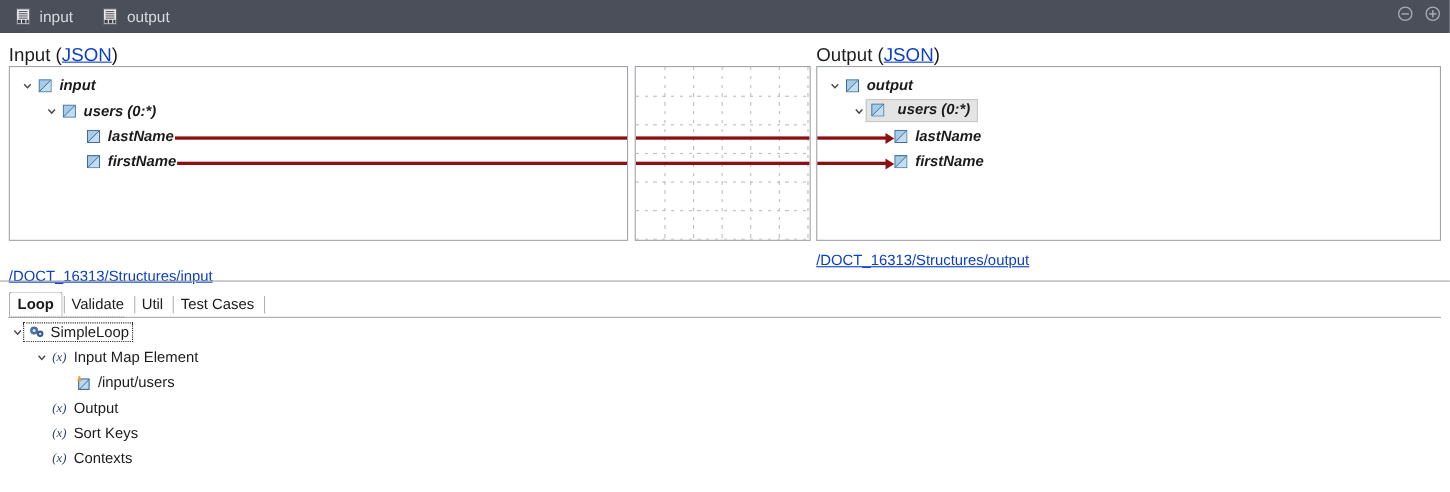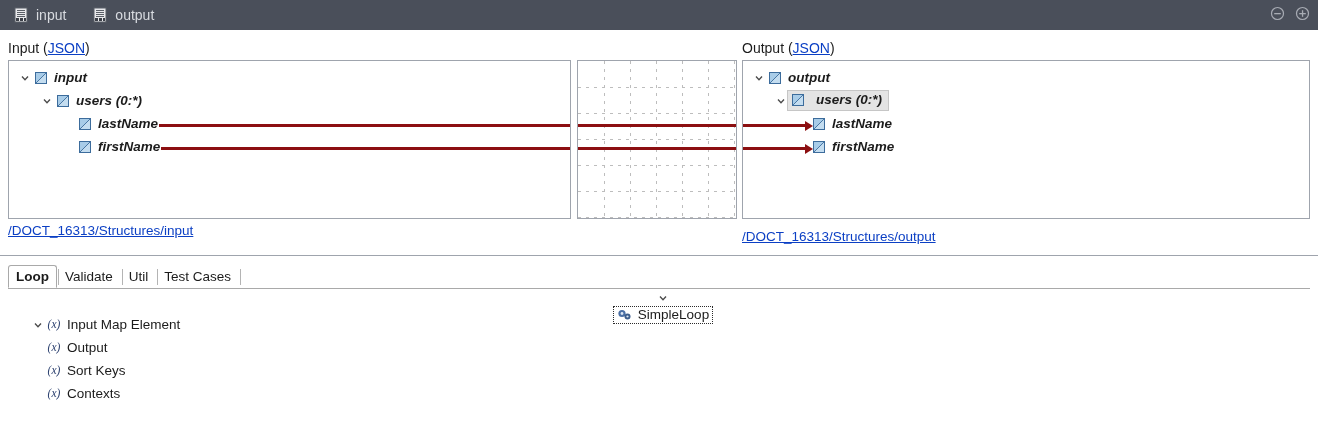--- a/index.html
+++ b/index.html
@@ -45,21 +45,21 @@
     height: 30px; display: flex; align-items: center; gap: 10px;
   }
   .winbtn { display: block; }
 
   
   .icon-doc { display: block; }
 
   
   .section-label {
     position: absolute;
-    font-size: 14px;
+    font-size: 17px;
     color: #1c1c1c;
     white-space: nowrap;
   }
   .section-label .lnk { color: #0b3fc4; text-decoration: underline; }
 
   
   .panel {
     position: absolute;
     background: #ffffff;
     border: 1px solid #9fa4ad;
@@ -405,21 +405,21 @@
           <span class="txt bi">firstName</span>
         </span>
       </div>
     </div>
 <div class="link-line" style="left: 0px; top: 63px; width: 64px; background: rgb(140, 15, 17);"></div>
     <div class="arrow-head" style="left: 62px; top: 59.5px; border-left-color: rgb(140, 15, 17);"></div>
     <div class="link-line" style="left: 0px; top: 86px; width: 64px; background: rgb(140, 15, 17);"></div>
     <div class="arrow-head" style="left: 62px; top: 82.5px; border-left-color: rgb(140, 15, 17);"></div>
   </div>
 
-<a class="pathlink" style="left:8px; top:223px;" href="#">/DOCT_16313/Structures/input</a>
+<a class="pathlink" style="left:8px; top:243px;" href="#">/DOCT_16313/Structures/input</a>
 <a class="pathlink" style="left:742px; top:229px;" href="#">/DOCT_16313/Structures/output</a>
 
 <div class="divider" style="top:255px;"></div>
 
 <div class="btabs" id="bottom-tabs">
     <div class="btab active">
       <span>Loop</span>
     </div>
     <div class="btab sep">
       <span>Validate</span>
@@ -429,21 +429,21 @@
     </div>
     <div class="btab sep">
       <span>Test Cases</span>
     </div>
     <div class="btab sep" style="width: 1px; padding: 0px;"></div>
   </div>
 <div class="btab-underline"></div>
 <div class="divider" style="top:288px; left:8px; width:1302px; background:#a9a9a9;"></div>
 
 <div id="bottom-tree">
-    <div class="row" style="padding-left: 8px; flex-direction: column;">
+    <div class="row" style="padding-left: 8px;">
       <span class="twisty">
         <svg width="10" height="10" viewBox="0 0 10 10">
           <polyline points="2,3.5 5,6.8 8,3.5" fill="none" stroke="#4a4a4a" stroke-width="1.3"></polyline>
         </svg>
       </span>
       <span class="focus-box" style="display: inline-flex; align-items: center;">
         <span class="nodeicon">
           <svg width="15" height="14" viewBox="0 0 15 14">
             <circle cx="5" cy="5.5" r="3.6" fill="#4a6fa5"></circle>
             <circle cx="5" cy="5.5" r="1.4" fill="#dbe6f2"></circle>
@@ -462,20 +462,34 @@
       </span>
       <span style="display: inline-flex; align-items: center;">
         <span class="nodeicon">
           <svg width="16" height="13" viewBox="0 0 16 13">
             <text x="8" y="10.3" font-family="Liberation Serif, serif" font-size="11.5" font-style="italic" fill="#2a3f6e" text-anchor="middle">(x)</text>
           </svg>
         </span>
         <span class="txt">Input Map Element</span>
       </span>
     </div>
+    <div class="row" style="padding-left: 52px;">
+      <span class="twisty"></span>
+      <span style="display: inline-flex; align-items: center;">
+        <span class="nodeicon">
+          <svg width="14" height="14" viewBox="0 0 14 14">
+            <rect x="2.5" y="3.5" width="9.5" height="9.5" fill="#bcd9f0" stroke="#3c6c9c" stroke-width="1"></rect>
+            <line x1="3" y1="13" x2="12" y2="4" stroke="#3c6c9c" stroke-width="0.9"></line>
+            <polygon points="1,5.5 3.2,0.8 5.4,5.5" fill="#e8a33d"></polygon>
+            <rect x="2.2" y="1" width="1.9" height="4.6" fill="#e8a33d"></rect>
+          </svg>
+        </span>
+        <span class="txt">/input/users</span>
+      </span>
+    </div>
     <div class="row" style="padding-left: 30px;">
       <span class="twisty"></span>
       <span style="display: inline-flex; align-items: center;">
         <span class="nodeicon">
           <svg width="16" height="13" viewBox="0 0 16 13">
             <text x="8" y="10.3" font-family="Liberation Serif, serif" font-size="11.5" font-style="italic" fill="#2a3f6e" text-anchor="middle">(x)</text>
           </svg>
         </span>
         <span class="txt">Output</span>
       </span>

